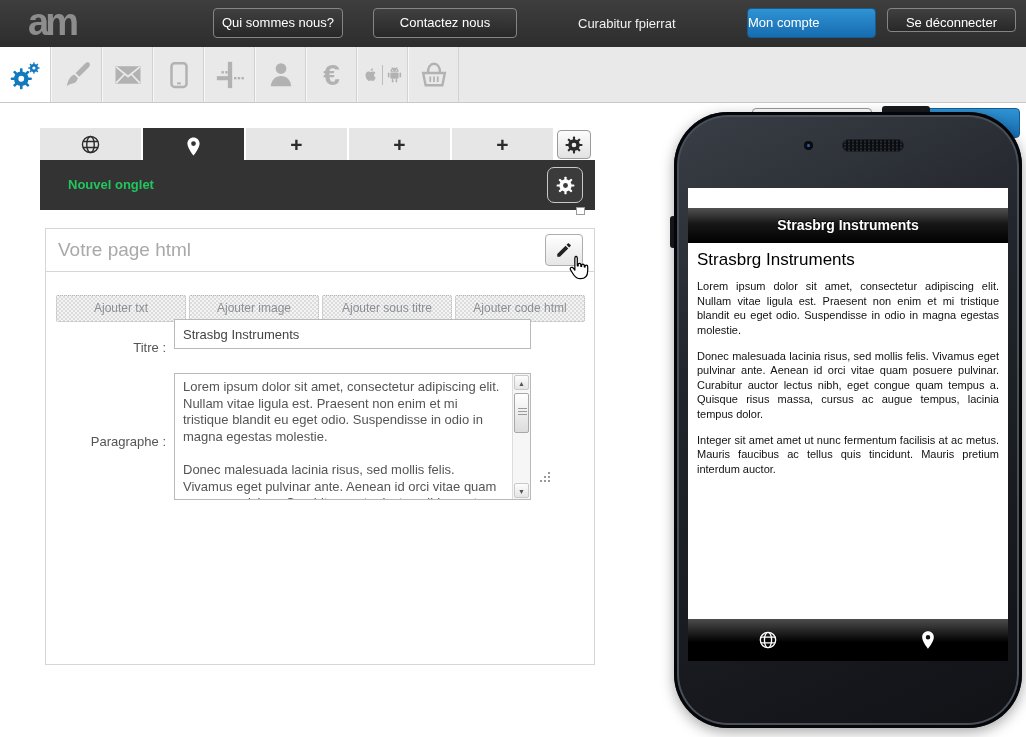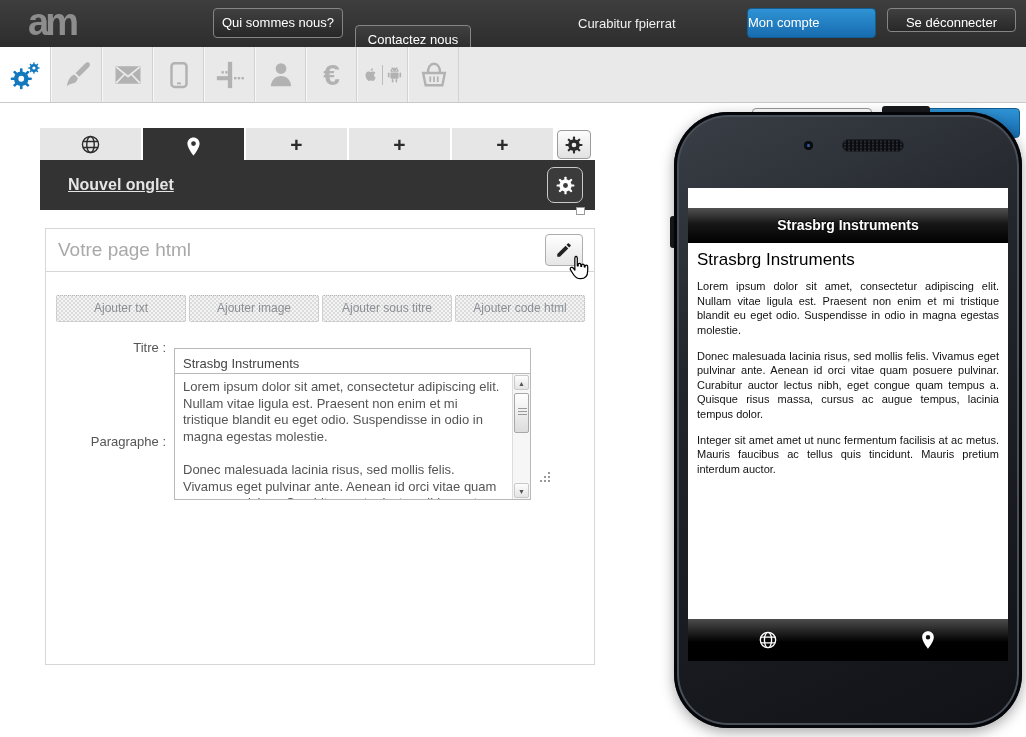--- a/index.html
+++ b/index.html
@@ -6,21 +6,21 @@
   #app{position:relative;width:1026px;height:737px;overflow:hidden;background:#fff;
        font-family:"Liberation Sans","DejaVu Sans",sans-serif;-webkit-font-smoothing:antialiased;}
   .abs{position:absolute;}
 
   
   #topbar{left:0;top:0;width:1026px;height:47px;background:linear-gradient(#3e3e3e,#2d2d2d);}
   #logo{left:28px;top:1px;font-size:38px;font-weight:bold;color:#8d8d8d;letter-spacing:-4px;}
   .navbtn{top:8px;height:30px;line-height:28px;text-align:center;color:#fff;font-size:13px;
           background:linear-gradient(#404040,#282828);border:1px solid #858585;border-radius:4px;
           box-sizing:border-box;cursor:pointer;}
-  #nav0{left:73px;width:130px;} #nav1{left:213px;width:130px;} #nav2{left:355px;width:116px;margin-top:17px;}
+  #nav0{left:73px;width:130px;} #nav1{left:213px;width:130px;} #nav2{left:373px;width:144px;}
   #welcome{left:578px;top:16px;color:#f2f2f2;font-size:13px;}
   .bluebtn{background:linear-gradient(#2f93d4,#176cb0);border:1px solid #135d93;color:#fff;}
   #btn-account{left:747px;top:8px;width:129px;height:30px;line-height:28px;
                font-size:13px;border-radius:4px;box-sizing:border-box;cursor:pointer;}
   #btn-logout{left:887px;top:8px;width:129px;height:24px;line-height:28px;text-align:center;color:#fff;
               font-size:13px;background:linear-gradient(#404040,#282828);border:1px solid #858585;
               border-radius:4px;box-sizing:border-box;cursor:pointer;}
 
   
   #toolbar{left:0;top:47px;width:1026px;height:56px;background:#e9e9e9;border-bottom:1px solid #c9c9c9;
@@ -45,21 +45,21 @@
        justify-content:center;color:#2b2b2b;cursor:pointer;}
   .tab svg{width:21px;height:21px;}
   .tab.active{background:#333;color:#fff;height:36px;}
   .plus{font-size:21px;font-weight:bold;line-height:1;}
   #tabgear{left:557px;top:130px;width:34px;height:29px;background:linear-gradient(#fcfcfc,#e2e2e2);
            border:1px solid #9b9b9b;border-radius:4px;display:flex;align-items:center;justify-content:center;
            color:#2b2b2b;box-sizing:border-box;cursor:pointer;}
   #tabgear svg{width:18px;height:18px;}
 
   #darkbar{left:40px;top:160px;width:555px;height:50px;background:#333;}
-  #darkbar-title{left:28px;top:0;line-height:50px;color:#e5e5e5;font-weight:bold;font-size:16px;text-decoration:underline;}
+  #darkbar-title{left:28px;top:0;line-height:50px;color:#22c55e;font-weight:bold;font-size:13px;}
   #darkbar-gear{right:12px;top:7px;width:36px;height:36px;border:1px solid #c9c9c9;border-radius:7px;
                 display:flex;align-items:center;justify-content:center;color:#fff;box-sizing:border-box;
                 cursor:pointer;background:rgba(255,255,255,.04);}
   #darkbar-gear svg{width:19px;height:19px;}
   #darkbar-notch{right:10px;bottom:-5px;width:9px;height:8px;background:#fff;border:1px solid #9a9a9a;
                  box-sizing:border-box;}
 
   
   #panel{left:45px;top:228px;width:550px;height:437px;border:1px solid #d6d6d6;box-sizing:border-box;background:#fff;}
   #panel-head{left:0;top:0;width:100%;height:43px;border-bottom:1px solid #d6d6d6;box-sizing:border-box;}
@@ -74,21 +74,21 @@
           border:1px dotted #b5b5b5;border-radius:2px;box-sizing:border-box;
           background-color:#f4f4f4;
           background-image:linear-gradient(45deg,#dcdcdc 25%,transparent 25%,transparent 75%,#dcdcdc 75%),
                            linear-gradient(45deg,#dcdcdc 25%,transparent 25%,transparent 75%,#dcdcdc 75%);
           background-size:4px 4px;background-position:0 0,2px 2px;cursor:default;}
   #add0{left:10px;width:130px;} #add1{left:143px;width:130px;}
   #add2{left:276px;width:130px;} #add3{left:409px;width:130px;}
 
   .flabel{width:120px;text-align:right;font-size:13px;color:#555;}
   #lbl-titre{left:0;top:68px;}
-  #inp-titre{left:128px;top:76px;width:357px;height:30px;border:1px solid #b9b9b9;box-sizing:border-box;
+  #inp-titre{left:128px;top:47px;width:357px;height:30px;border:1px solid #b9b9b9;box-sizing:border-box;
              font-size:13px;color:#444;padding:8px 8px;font-family:inherit;border-radius:0;background:#fff;}
   #lbl-para{left:0;top:162px;}
   #ta-wrap{left:128px;top:101px;width:357px;height:127px;border:1px solid #b9b9b9;box-sizing:border-box;background:#fff;}
   #ta-text{left:0;top:0;right:19px;bottom:0;padding:5px 8px;font-size:13px;line-height:1.28;color:#555;
            white-space:pre-wrap;overflow:hidden;}
   #ta-scroll{right:0;top:0;width:18px;height:100%;background:#f6f6f6;border-left:1px solid #ddd;box-sizing:border-box;}
   .sb-arrow{left:1px;width:15px;height:15px;text-align:center;font-size:7px;color:#555;line-height:15px;
             background:linear-gradient(#fdfdfd,#e4e4e4);border:1px solid #c9c9c9;border-radius:2px;
             box-sizing:border-box;cursor:pointer;}
   #sb-up{top:1px;} #sb-down{bottom:1px;}

